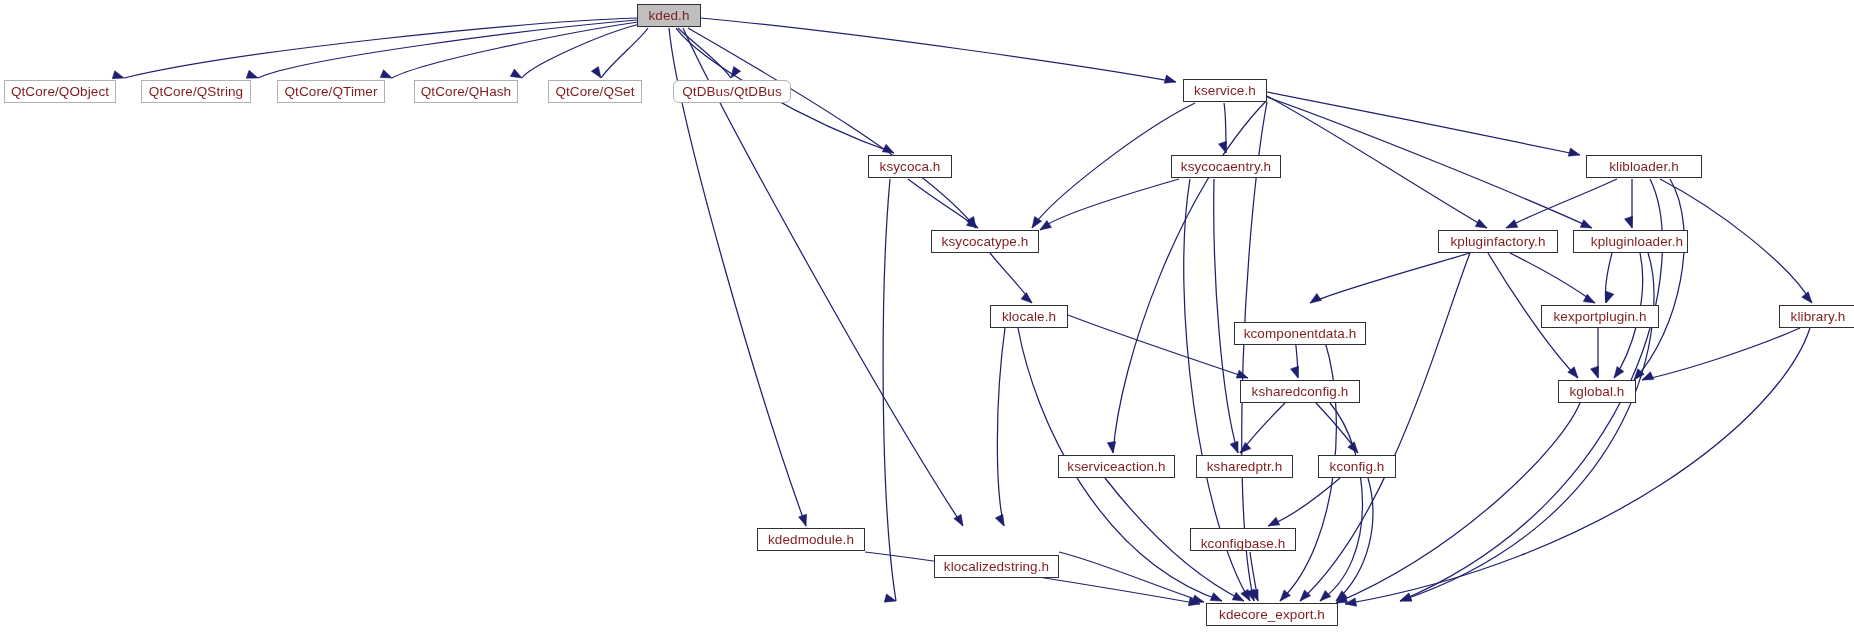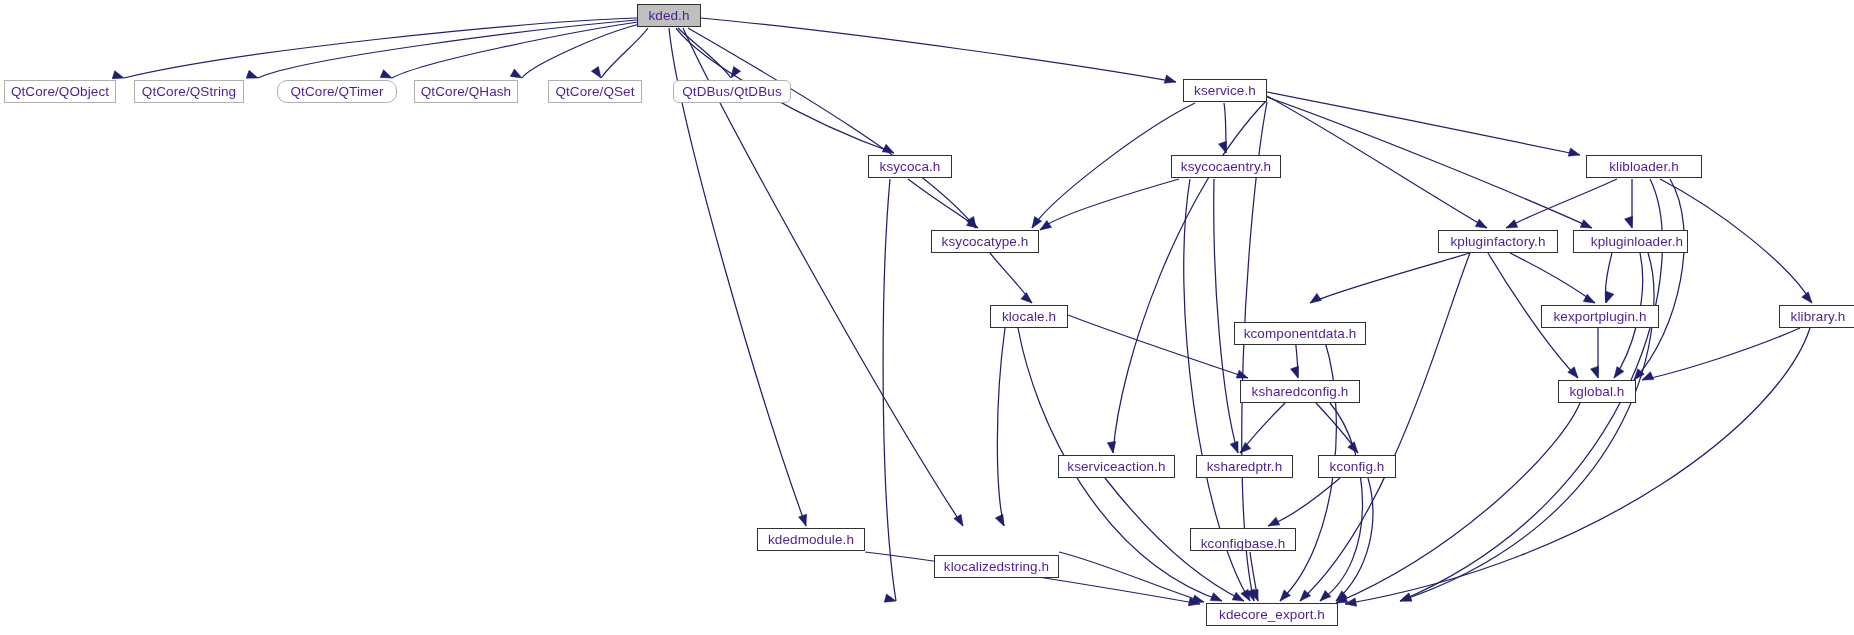--- a/index.html
+++ b/index.html
@@ -38,21 +38,21 @@
     stroke-width: 0.6;
   }
   .node-box {
     position: absolute;
     box-sizing: border-box;
     display: flex;
     align-items: center;
     justify-content: center;
     background: #ffffff;
     border: 1px solid #808080;
-    color: #4c1d95;
+    color: #7f1d1d;
     font-size: 13.5px;
     line-height: 1;
     letter-spacing: 0.1px;
     white-space: nowrap;
     height: 23px;
   }
   .node-box.kind-header {
     border: 1px solid #303030;
   }
   .node-box.kind-extern {
@@ -182,24 +182,24 @@
         <polygon class="edge-head" points="1258,601 1258.0088998831898,589.225454539895 1250.1592029097865,592.2158152916677" fill="#1f1f70" stroke="#1f1f70"></polygon>
       </g>
   </svg>
   <div id="nodes-layer">
       <div class="node-box kind-root" style="left: 637px; top: 4px; width: 64px;">
         <span class="node-label">kded.h</span>
       </div>
       <div class="node-box kind-extern" style="left: 4px; top: 80px; width: 112px;">
         <span class="node-label">QtCore/QObject</span>
       </div>
-      <div class="node-box kind-extern" style="left: 134px; top: 80px; width: 110px;">
+      <div class="node-box kind-extern" style="left: 141px; top: 80px; width: 110px;">
         <span class="node-label">QtCore/QString</span>
       </div>
-      <div class="node-box kind-extern" style="left: 277px; top: 80px; width: 120px; border-radius: 10px;">
+      <div class="node-box kind-extern" style="left: 277px; top: 80px; width: 108px;">
         <span class="node-label">QtCore/QTimer</span>
       </div>
       <div class="node-box kind-extern" style="left: 414px; top: 80px; width: 104px;">
         <span class="node-label">QtCore/QHash</span>
       </div>
       <div class="node-box kind-extern" style="left: 548px; top: 80px; width: 94px;">
         <span class="node-label">QtCore/QSet</span>
       </div>
       <div class="node-box kind-extern" style="left: 673px; top: 80px; width: 118px; border-radius: 6px;">
         <span class="node-label">QtDBus/QtDBus</span>

